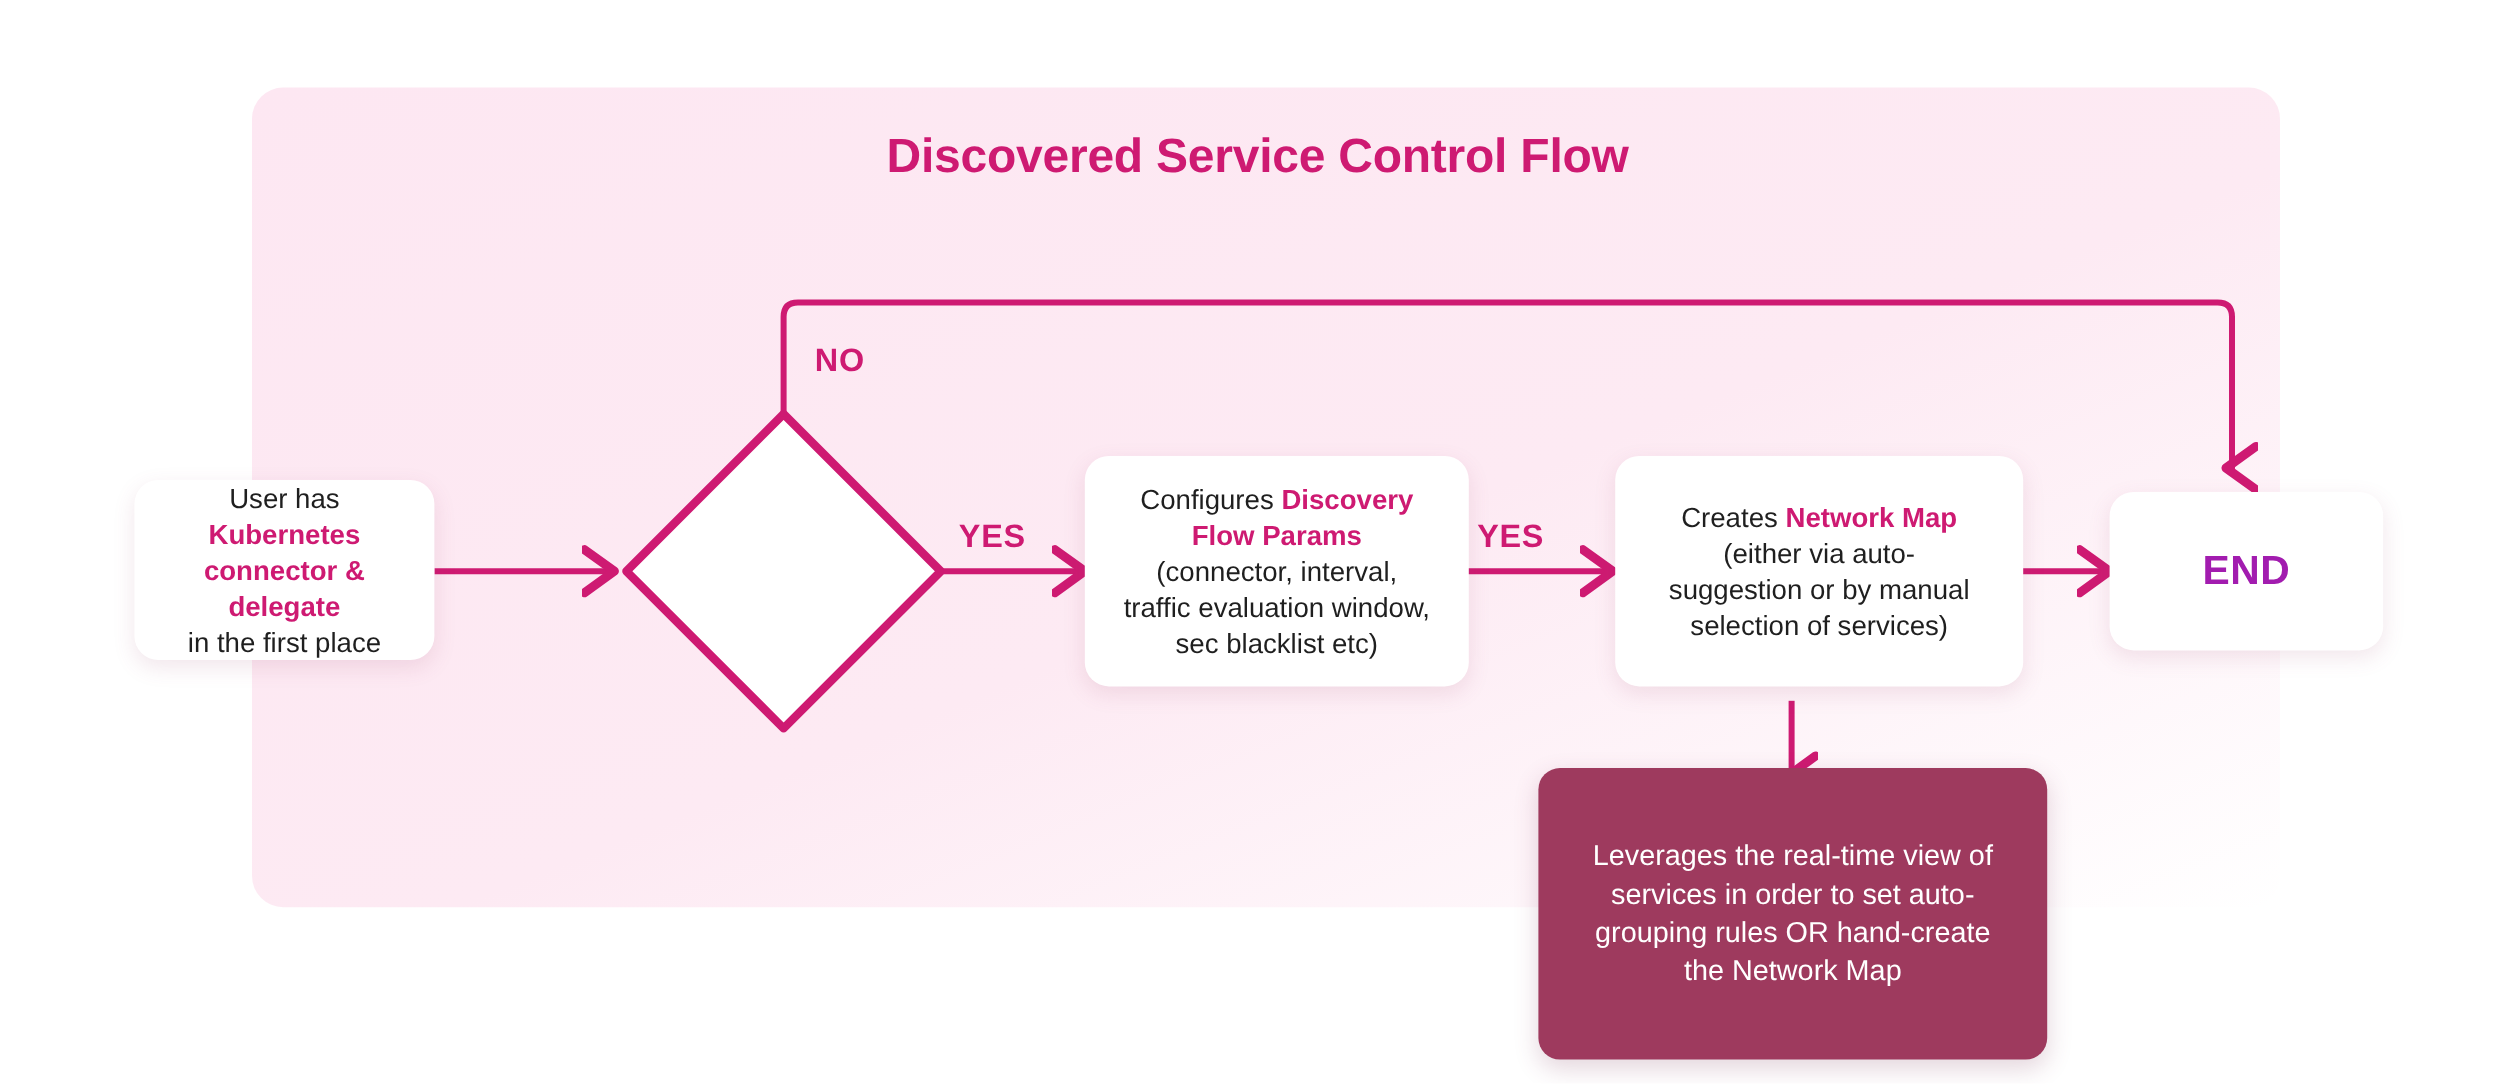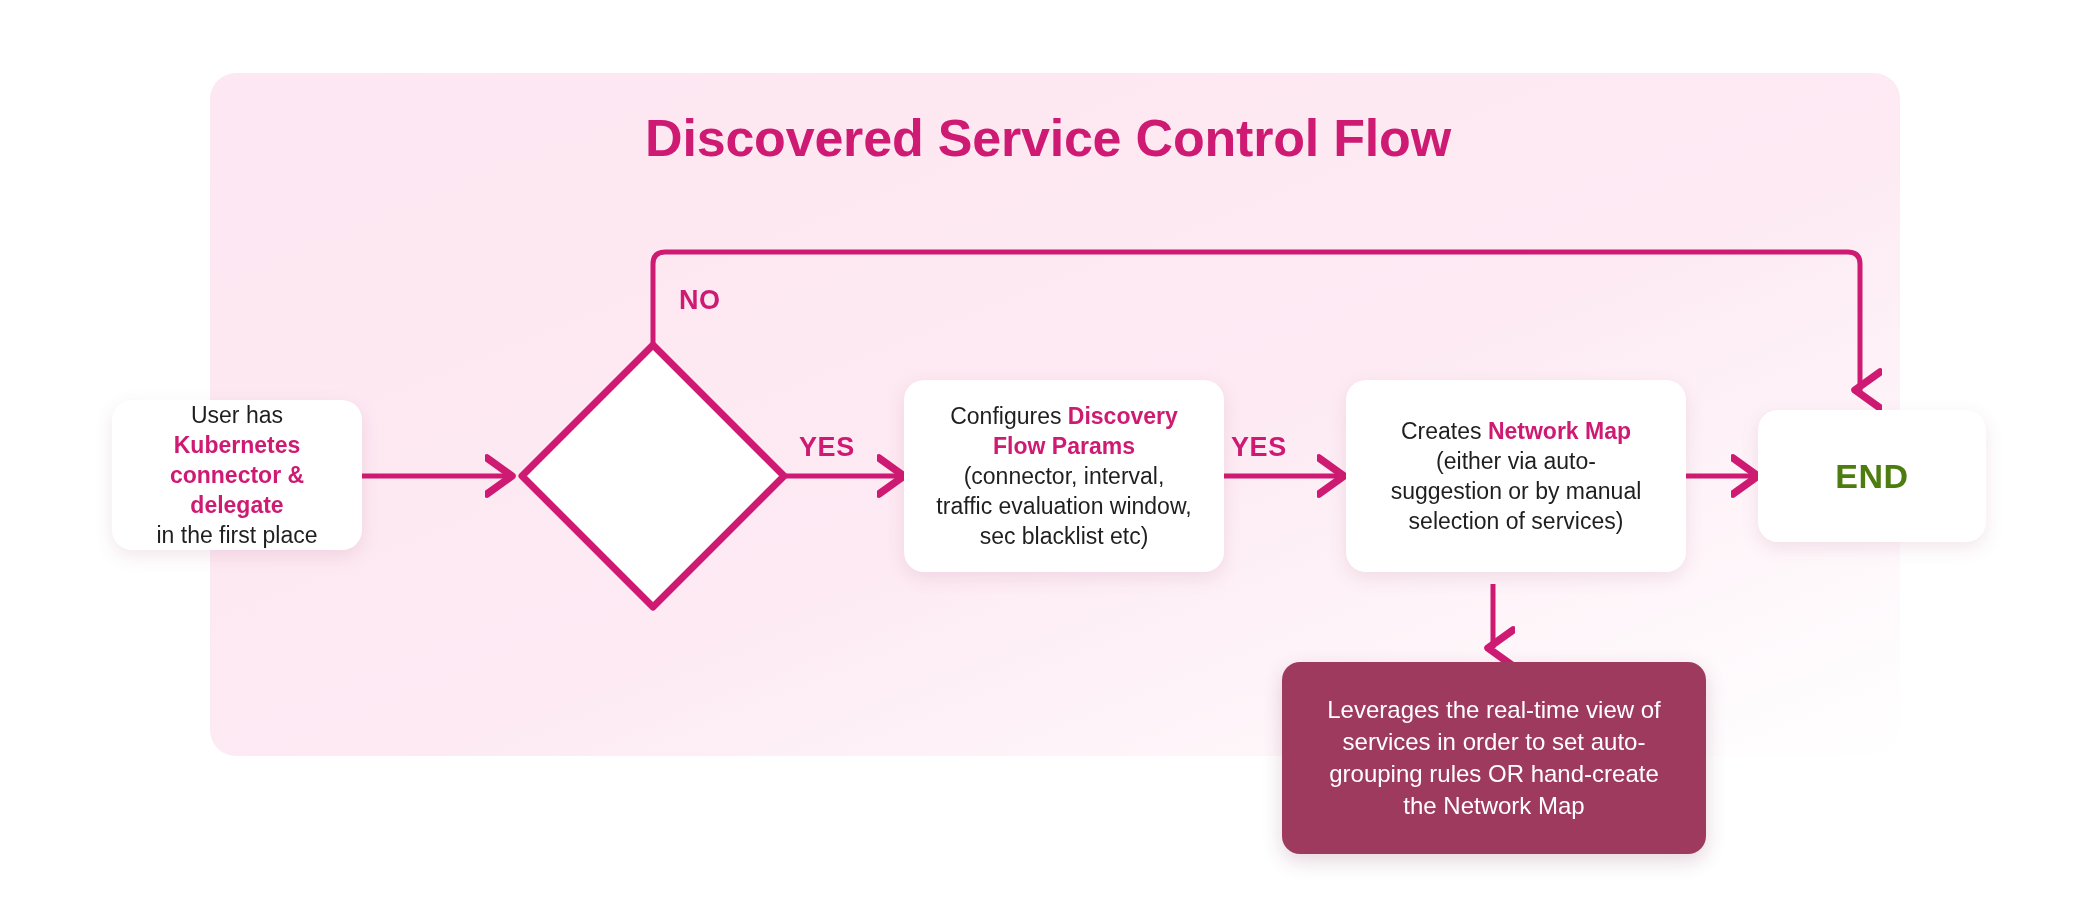--- a/index.html
+++ b/index.html
@@ -67,40 +67,40 @@
     padding: 10px 22px;
   }
   .note-node .node-text {
     color: #ffffff;
     font-size: 24px;
     line-height: 32px;
   }
   .end-label {
     font-size: 34px;
     font-weight: bold;
-    color: #4d7c0f;
+    color: #a21caf;
     letter-spacing: 0.5px;
   }
   .edge-label {
     position: absolute;
     font-family: "Liberation Sans", sans-serif;
     font-size: 27px;
     font-weight: bold;
     color: #CE1A72;
     letter-spacing: 0.6px;
     white-space: nowrap;
   }
   .title {
     position: absolute;
     left: 0;
     top: 108px;
     width: 2096px;
     text-align: center;
     font-family: "Liberation Sans", sans-serif;
-    font-size: 52px;
+    font-size: 40px;
     font-weight: bold;
     color: #CE1A72;
     letter-spacing: -0.2px;
   }
 </style>
 </head>
 <body>
 
 <div id="stage">
 
@@ -148,21 +148,21 @@
   </div>
 
   <div class="box-node" style="left:1346px; top:380px; width:340px; height:192px;">
     <div class="node-text">Creates <span class="hl">Network Map</span><br>(either via auto-<br>suggestion or by manual<br>selection of services)</div>
   </div>
 
   <div class="box-node" style="left:1758px; top:410px; width:228px; height:132px;">
     <div class="end-label">END</div>
   </div>
 
-  <div class="note-node" style="left:1282px; top:662px; width:424px; height:192px;">
+  <div class="note-node" style="left:1282px; top:640px; width:424px; height:243px;">
     <div class="node-text">Leverages the real-time view of<br>services in order to set auto-<br>grouping rules OR hand-create<br>the Network Map</div>
   </div>
 
   <div class="edge-label" style="left:679px; top:285px;">NO</div>
   <div class="edge-label" style="left:799px; top:432px;">YES</div>
   <div class="edge-label" style="left:1231px; top:432px;">YES</div>
 
 </div>
 
 </body></html>

